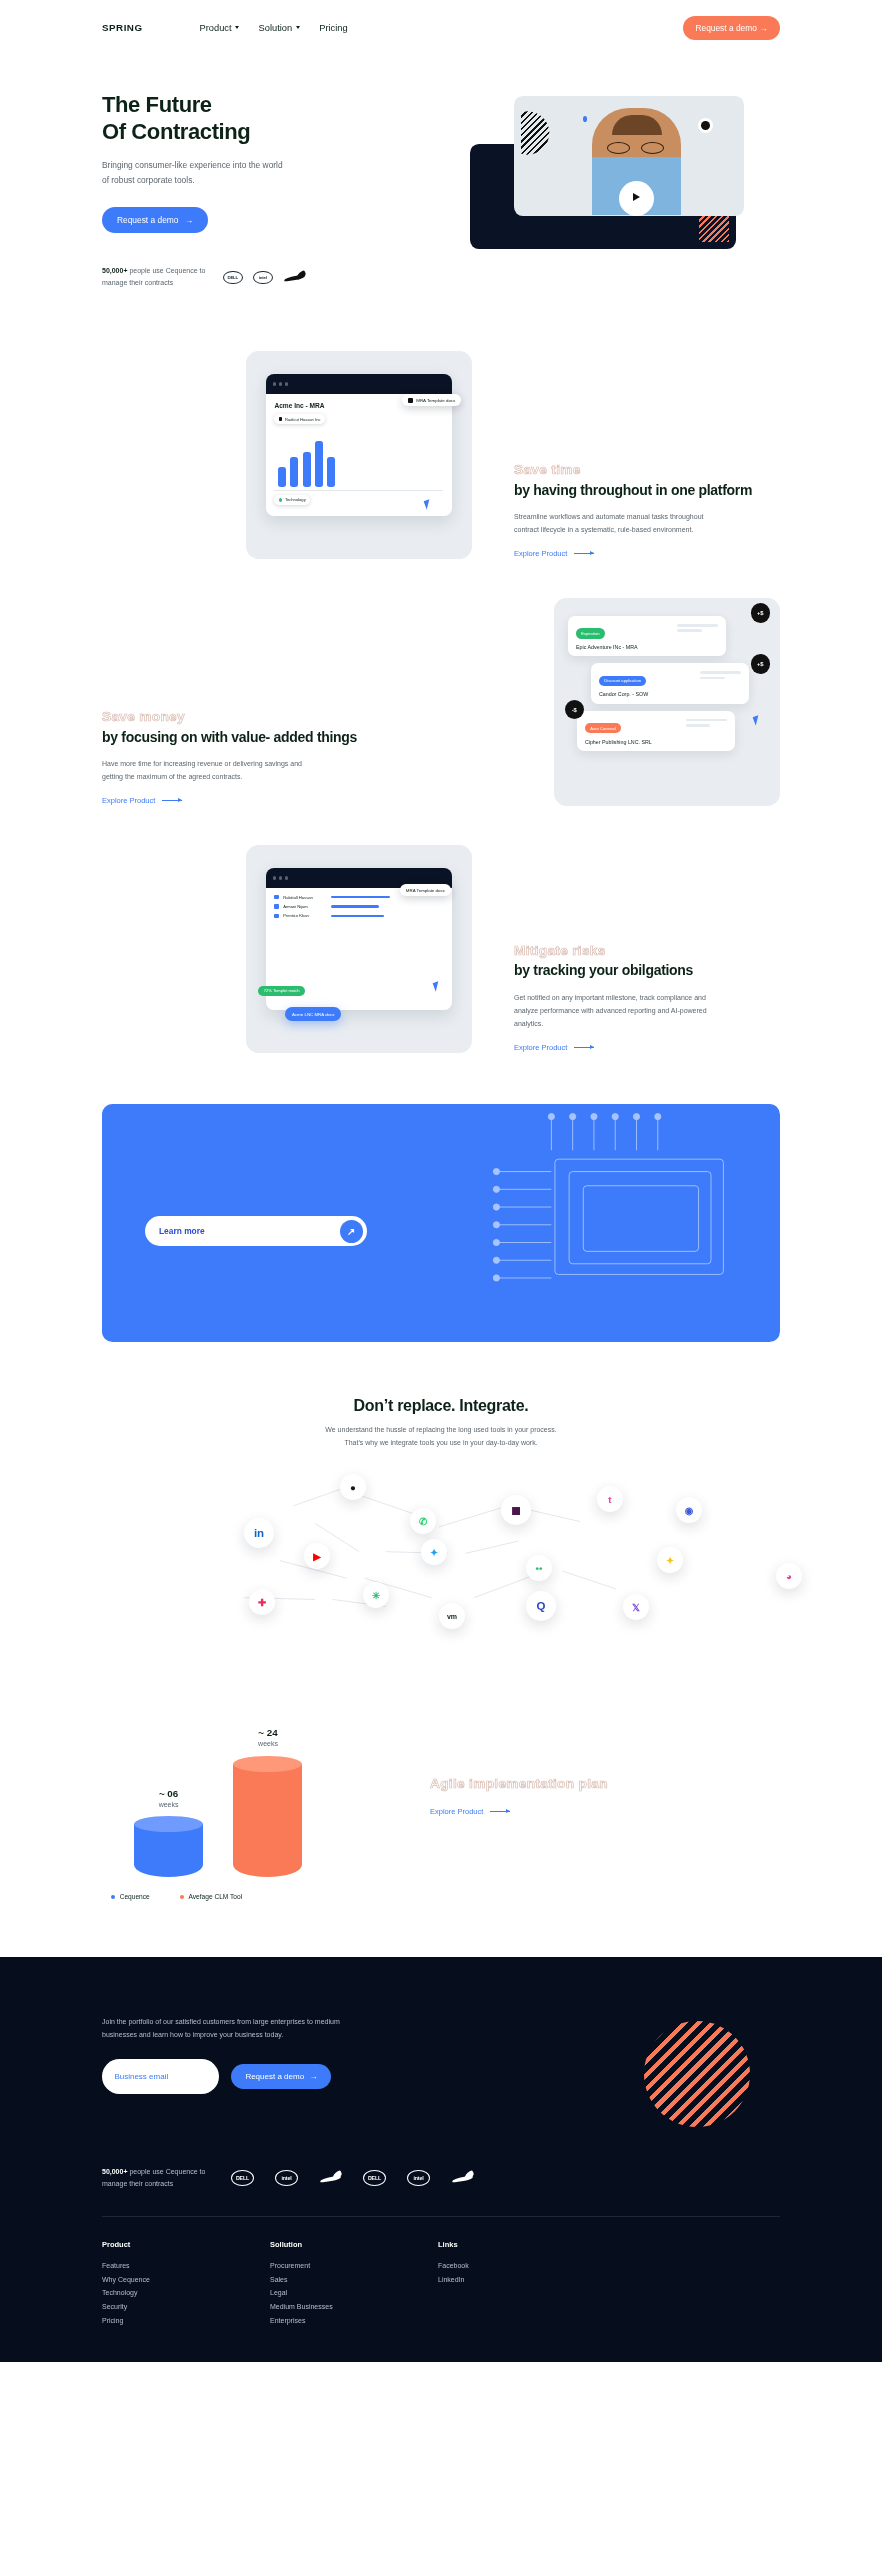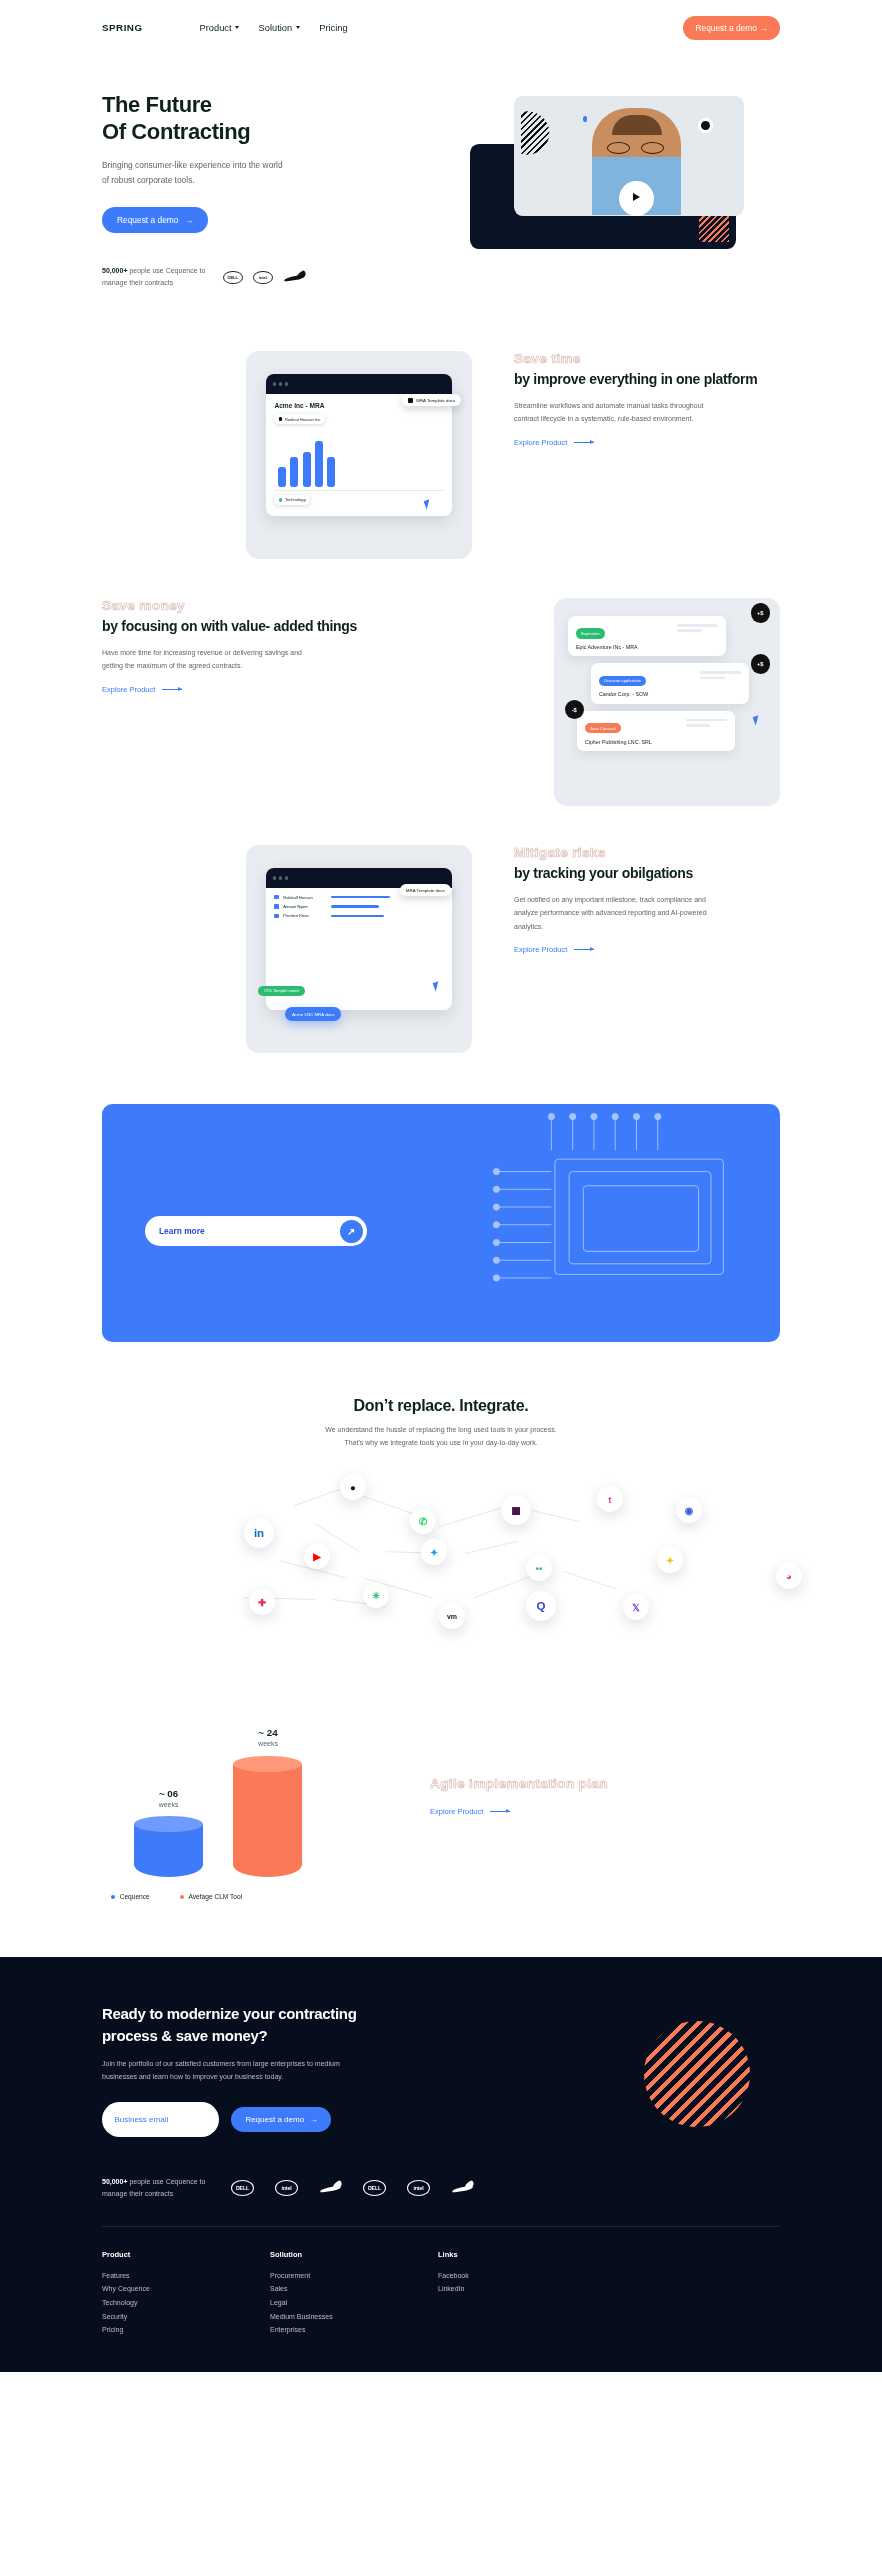--- a/index.html
+++ b/index.html
@@ -98,21 +98,21 @@
   .hero-dark {
     position: absolute; left: 0px; top: 64px; width: 266px; height: 105px;
     background: #0a1325; border-radius: 8.9px; z-index: -1;
   }
   .hatch-red {
     position: absolute; right: 7px; bottom: 7px; width: 30px; height: 26.6px;
     background: repeating-linear-gradient(-45deg, #fa7a57 0 1.8px, transparent 1.8px 4.4px);
   }
 
   
-  .feature { width: 678px; margin: 0 auto; display: flex; align-items: flex-start; gap: 42px; }
+  .feature { width: 678px; margin: 0 auto; display: flex; align-items: flex-end; gap: 42px; }
   .feature.rev { flex-direction: row-reverse; }
   .f-text { width: 266px; }
   .kicker {
     font-size: 13.7px; font-weight: bold; letter-spacing: 0.3px;
     color: transparent; -webkit-text-stroke: 0.7px #d9b9ae;
     margin-bottom: 3.5px;
   }
   .f-title { font-size: 14px; line-height: 1.35; font-weight: bold; letter-spacing: -0.3px; color: #0d2318; }
   .f-body { margin-top: 10.6px; font-size: 7px; line-height: 1.9; color: #5a6670; max-width: 204px; }
   .link-blue {
@@ -333,21 +333,21 @@
         <div class="mug">
             <i class="play-tri"></i>
           </div>
       </div>
     </div>
   </div>
 
   <div class="feature rev" style="margin-top:62px">
     <div class="f-text">
       <div class="kicker">Save time</div>
-      <div class="f-title">by improve everything in one platform</div>
+      <div class="f-title">by having throughout in one platform</div>
       <p class="f-body">Streamline workflows and automate manual tasks throughout contract lifecycle in a systematic, rule-based environment.</p>
       <a class="link-blue">
         <span>Explore Product</span>
         <i class="arrow-long"></i>
       </a>
     </div>
     <div class="f-img">
       <div class="mock">
         <div class="mock-bar">
             <i></i>
@@ -593,21 +593,20 @@
         <span>Explore Product</span>
         <i class="arrow-long"></i>
       </a>
     </div>
   </div>
 
   <div class="footer">
     <div class="f-inner">
       <div class="f-top">
         <div class="f-cta">
-          <h2>Ready to modernize your contracting process &amp; save money?</h2>
           <p>Join the portfolio of our satisfied customers from large enterprises to medium businesses and learn how to improve your business today.</p>
           <div class="f-form">
             <input class="email-input" type="text" placeholder="Business email" style="">
             <button class="f-demo">
               <span>Request a demo</span>
               <span>→</span>
             </button>
           </div>
         </div>
         <div class="f-art">

